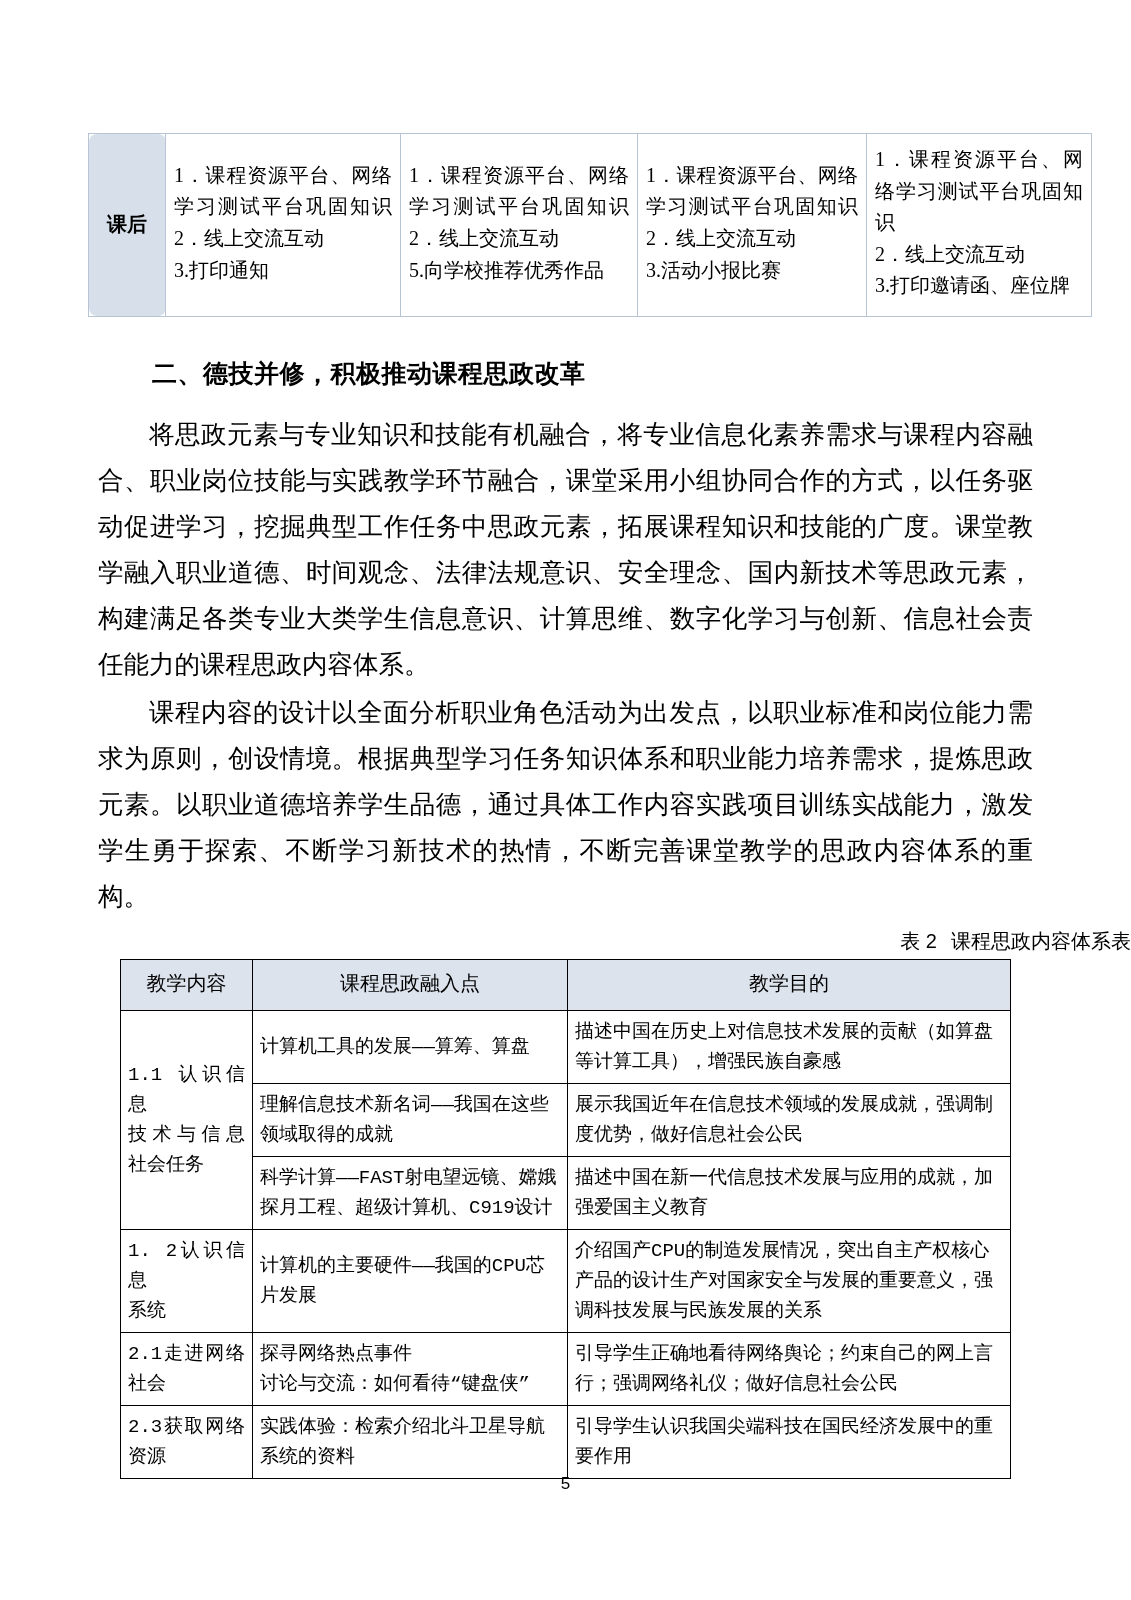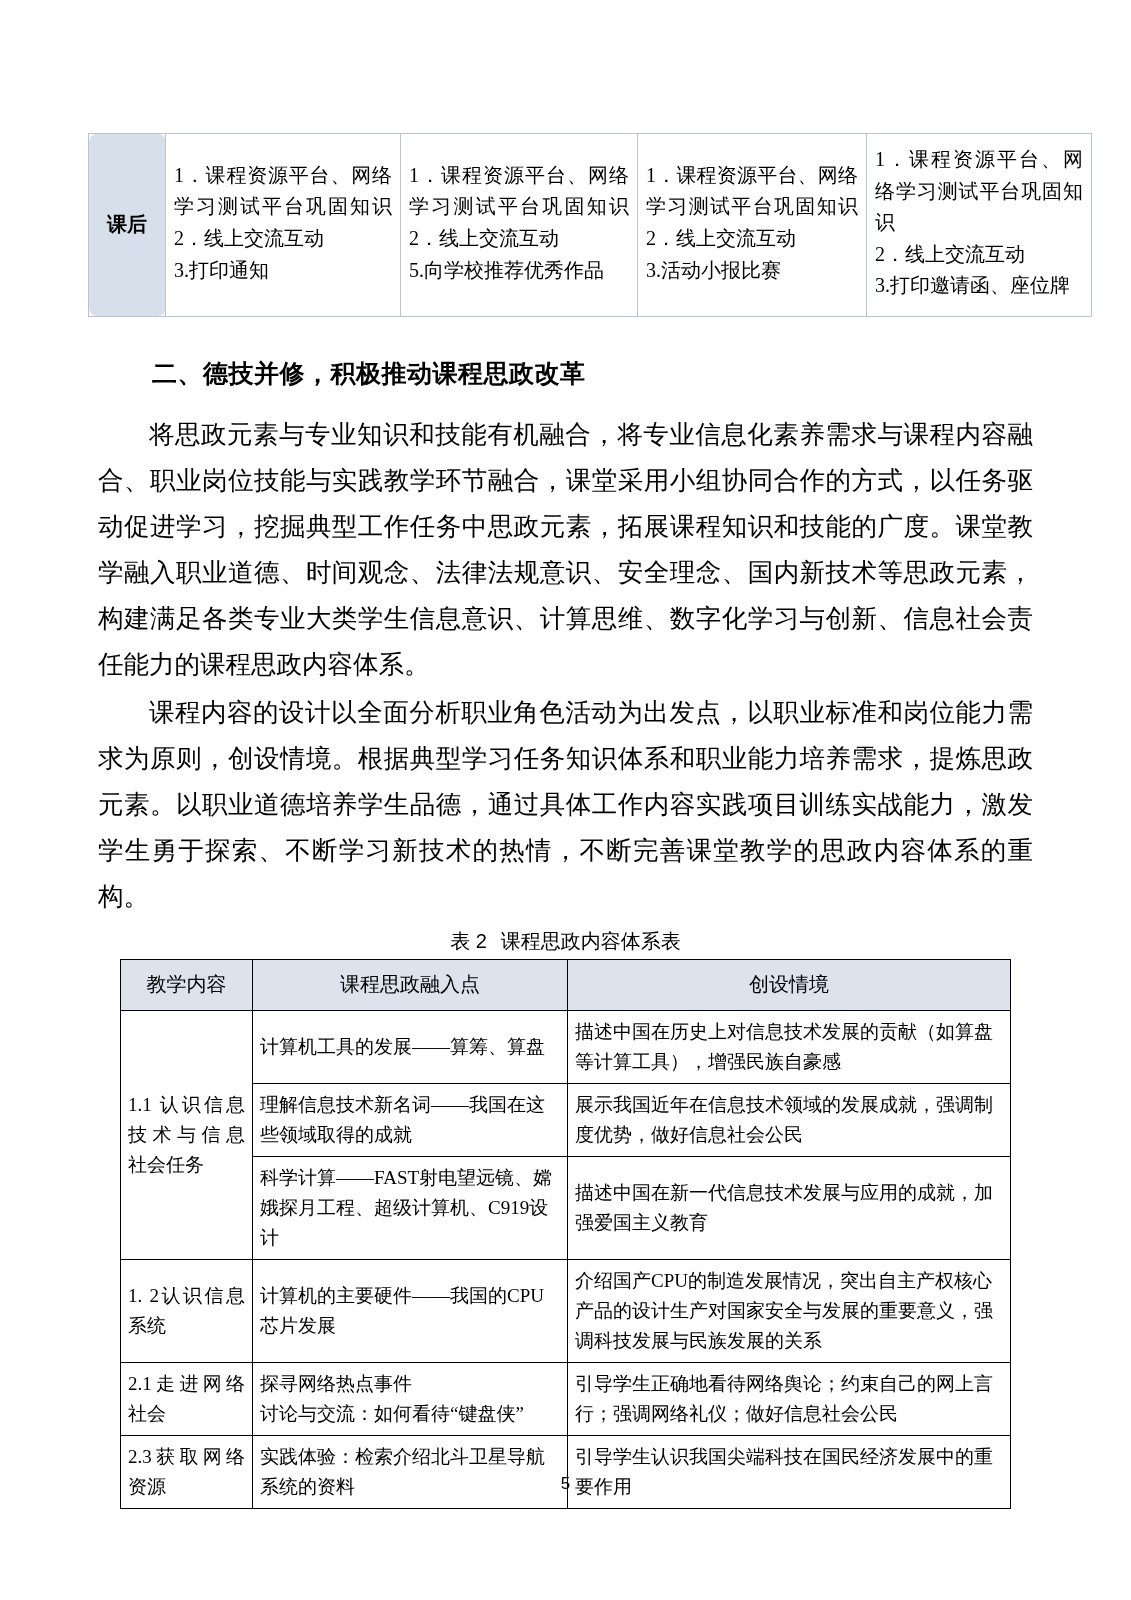--- a/index.html
+++ b/index.html
@@ -82,42 +82,42 @@
   }
   #para-1 { top: 412px; }
   #para-2 { top: 690px; }
 
   
   .table-caption {
     position: absolute;
     left: 0;
     top: 928px;
     width: 1131px;
-    text-align: center;
+    text-align: right;
     font-size: 20px;
     font-family: "Liberation Sans", "DejaVu Sans", sans-serif;
   }
   .table-caption .gap { display: inline-block; width: 14px; }
 
   .t2 {
     position: absolute;
     left: 120px;
     top: 959px;
     width: 890px;
     border-collapse: collapse;
     table-layout: fixed;
   }
   .t2 th, .t2 td {
     border: 1px solid #000000;
     font-size: 19px;
     line-height: 1.58;
     vertical-align: middle;
     padding: 6px 7px;
     font-weight: normal;
-    font-family: Liberation Serif, serif;
+    font-family: Liberation Mono, monospace;
     margin-left: 16px;
   }
   .t2 thead th {
     background: #dde3ed;
     text-align: center;
     padding: 9px 6px;
     font-size: 20px;
   }
   .t2 td.col-a {
     text-align: left;
@@ -192,21 +192,21 @@
   <table class="t2">
     <colgroup>
       <col style="width:132px;">
       <col style="width:315px;">
       <col style="width:443px;">
     </colgroup>
     <thead>
       <tr>
         <th>教学内容</th>
         <th>课程思政融入点</th>
-        <th>创设情境</th>
+        <th>教学目的</th>
       </tr>
     </thead>
     <tbody>
 
       <tr>
         <td class="col-a" rowspan="3">
           <span class="sp">1.1 认识信息</span>
           <span class="sp">技术与信息</span>
           <span>社会任务</span>
         </td>

